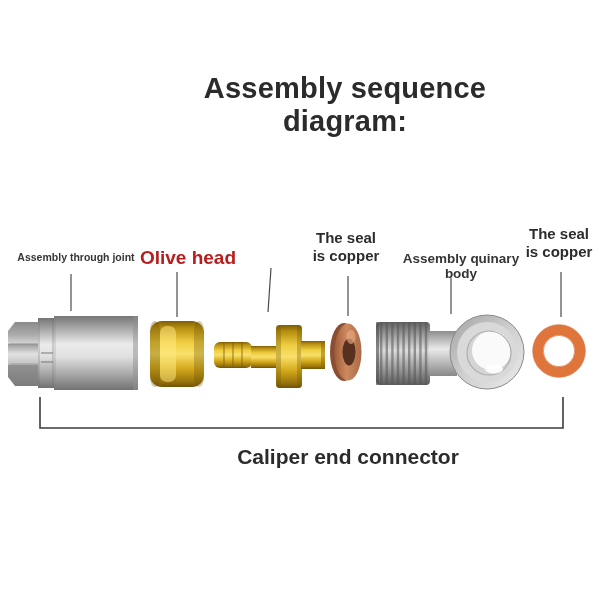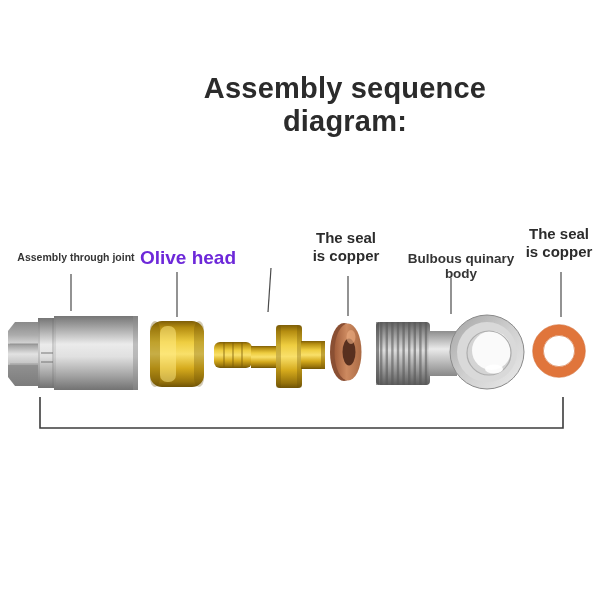--- a/index.html
+++ b/index.html
@@ -15,21 +15,21 @@
   .title {
     left: 140px; top: 72px; width: 410px;
     text-align: center;
     font-size: 29px;
     font-weight: 600;
     color: #2b2b2b;
     letter-spacing: 0.2px;
   }
   .part-label { color: #353535; text-align: center; }
   .lbl-stj   { left: 16px;  top: 251px; width: 120px; font-size: 10.5px; font-weight: 600; }
-  .lbl-olive { left: 138px; top: 247px; width: 100px; font-size: 19px;   font-weight: 600; color: #6d28d9; }
+  .lbl-olive { left: 138px; top: 247px; width: 100px; font-size: 19px;   font-weight: 600; color: #b91c1c; }
   .lbl-oil   { left: 236px; top: 242px; width: 64px;  font-size: 12px;   font-weight: 600; line-height: 14px; }
   .lbl-seal-l{ left: 305px; top: 229px; width: 82px;  font-size: 15px;   font-weight: 600; line-height: 18px; color: #2c2c2c; }
   .lbl-bulb  { left: 391px; top: 251px; width: 140px; font-size: 13.5px; font-weight: 600; }
   .lbl-seal-r{ left: 518px; top: 225px; width: 82px;  font-size: 15px;   font-weight: 600; line-height: 18px; color: #2c2c2c; }
   .footer-label {
     left: 198px; top: 445px; width: 300px;
     text-align: center;
     font-size: 21px;
     font-weight: 600;
     color: #2b2b2b;
@@ -42,26 +42,27 @@
 <div class="page">
 
   <div class="abs title">Assembly sequence diagram:</div>
 
   <div class="abs part-label lbl-stj">Assembly through joint</div>
   <div class="abs part-label lbl-olive">Olive head</div>
   <div class="abs part-label lbl-seal-l">
     <div>The seal</div>
     <div>is copper</div>
   </div>
-  <div class="abs part-label lbl-bulb">Bulbous quinary body</div>
+  <div class="abs part-label lbl-bulb">Assembly quinary body</div>
   <div class="abs part-label lbl-seal-r">
     <div>The seal</div>
     <div>is copper</div>
   </div>
 
+  <div class="abs footer-label">Caliper end connector</div>
 
   <svg class="abs" style="left:0; top:0;" width="600" height="600" viewBox="0 0 600 600">
     <defs>
       <linearGradient id="gSilver" x1="0" y1="0" x2="0" y2="1">
         <stop offset="0" stop-color="#767676"></stop>
         <stop offset="0.12" stop-color="#9a9a9a"></stop>
         <stop offset="0.38" stop-color="#ebebeb"></stop>
         <stop offset="0.55" stop-color="#e0e0e0"></stop>
         <stop offset="0.82" stop-color="#a0a0a0"></stop>
         <stop offset="1" stop-color="#727272"></stop>

